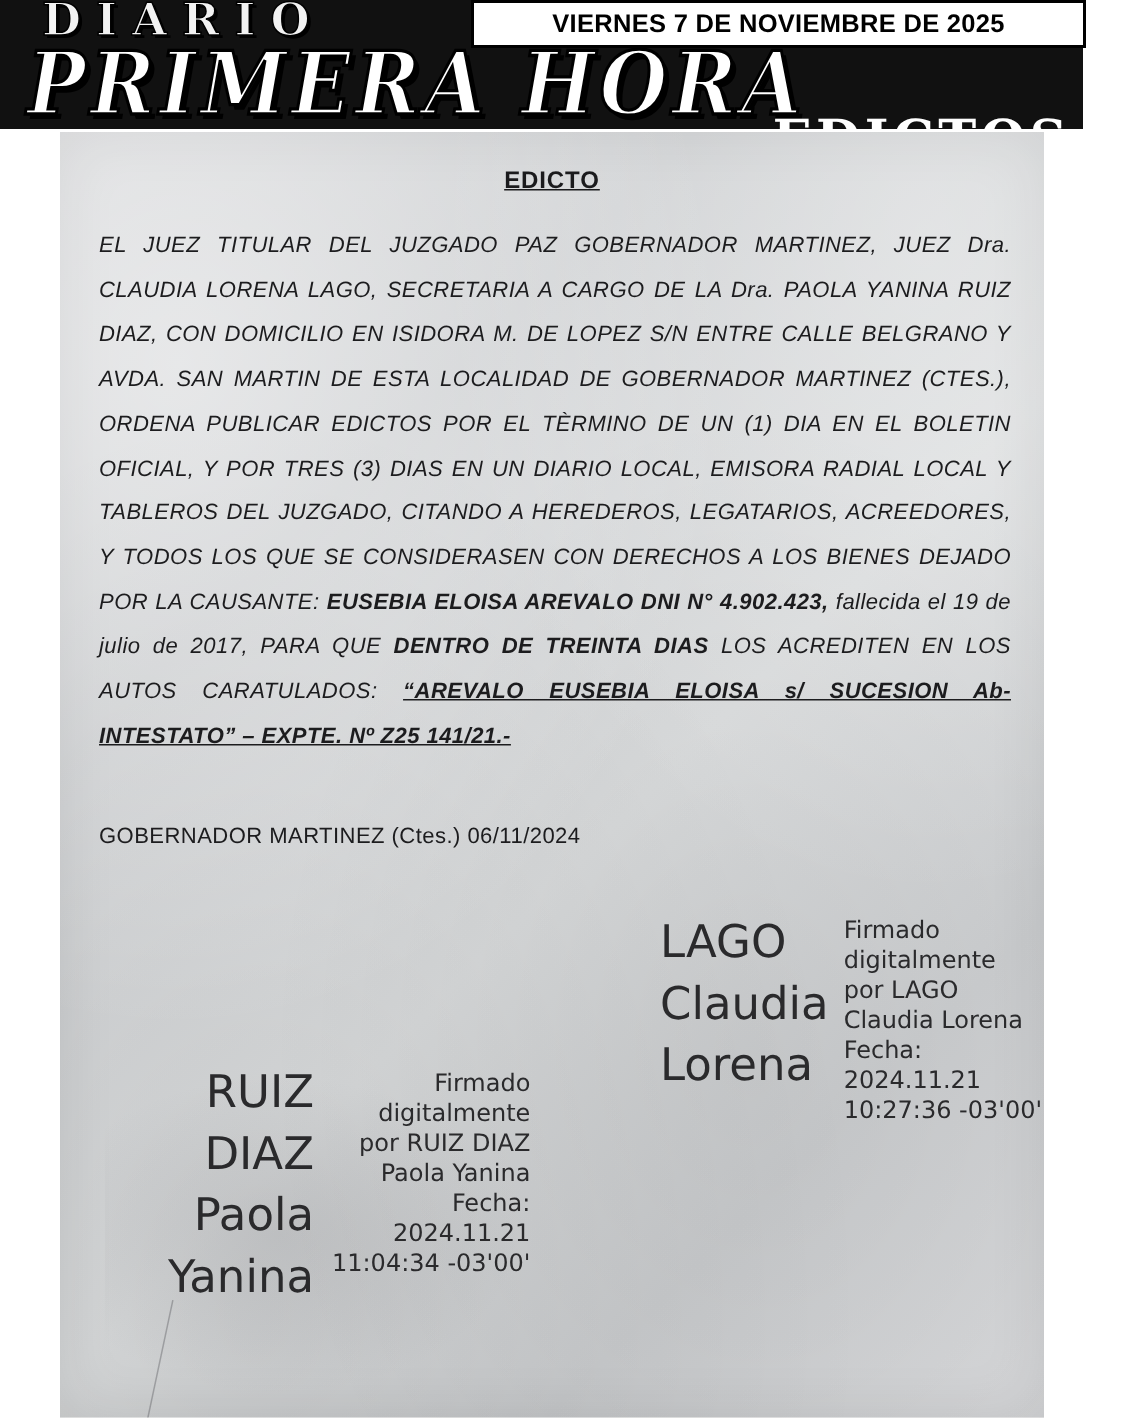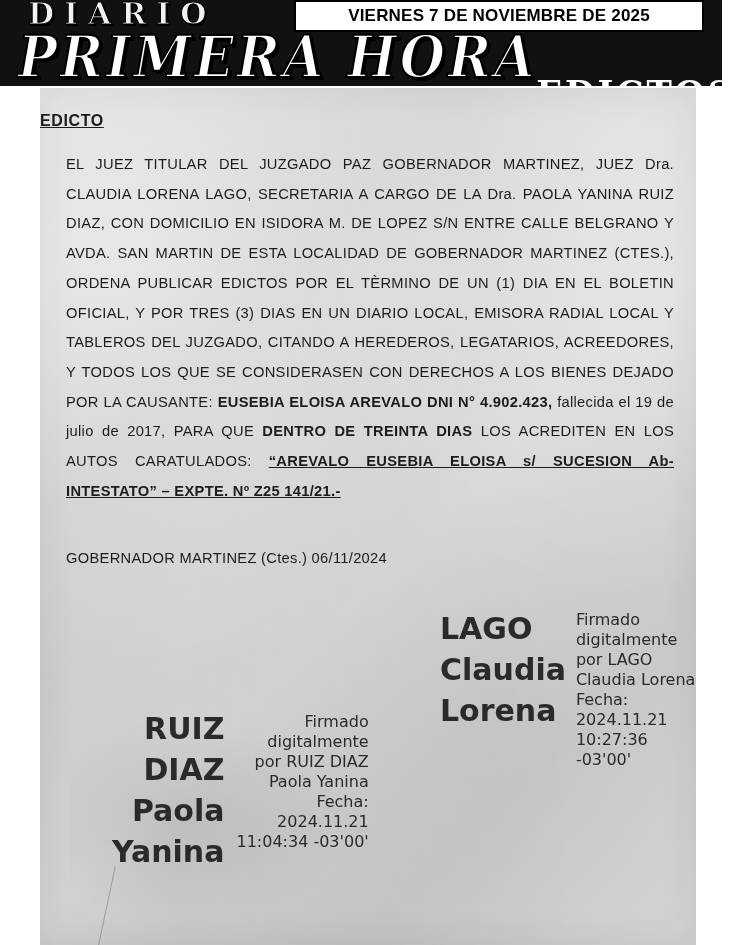--- a/index.html
+++ b/index.html
@@ -17,21 +17,20 @@
 
   
   .masthead {
     position: absolute;
     left: 0;
     top: 0;
     width: 722px;
     height: 111px;
     background: #ffffff;
     overflow: hidden;
-    padding-left: 21px;
   }
   .masthead-bg {
     position: absolute;
     left: 0;
     top: 0;
     width: 722px;
     height: 86px;
     background: #111111;
   }
   .masthead-diario {
@@ -72,21 +71,21 @@
     font-size: 34px;
     letter-spacing: 3px;
     color: #ffffff;
     white-space: nowrap;
     text-align: right;
   }
 
   
   .date-banner {
     position: absolute;
-    left: 294px;
+    left: 314px;
     top: 0px;
     width: 410px;
     height: 32px;
     background: #ffffff;
     border: 2px solid #000000;
     box-sizing: border-box;
     display: flex;
     align-items: center;
     justify-content: center;
   }
@@ -138,38 +137,40 @@
     border-left: 1px solid rgba(70,70,75,0.35);
     transform: rotate(12deg);
     pointer-events: none;
   }
 
   .doc-title {
     position: absolute;
     left: 0;
     right: 0;
     top: 24px;
+    text-align: center;
     font-size: 16px;
     font-weight: bold;
     color: #1b1b1d;
     text-decoration: underline;
     letter-spacing: 0.6px;
   }
 
   .doc-body {
     position: absolute;
     left: 26px;
     top: 62px;
     width: 608px;
     font-size: 14.7px;
     line-height: 29.7px;
     color: #1c1c1e;
     text-align: justify;
     text-justify: inter-word;
     letter-spacing: 0.3px;
+    font-style: italic;
   }
   .doc-body b { font-weight: bold; }
   .doc-body u { text-decoration: underline; }
   .doc-coda {
     position: absolute;
     left: 26px;
     top: 462px;
     width: 608px;
     font-size: 14.7px;
     color: #1c1c1e;
@@ -181,21 +182,20 @@
     position: absolute;
     display: flex;
     align-items: flex-start;
   }
   .sig-name {
     font-family: "DejaVu Sans", sans-serif;
     font-size: 30px;
     line-height: 41px;
     color: #2a2a2c;
     white-space: pre-line;
-    font-weight: bold;
   }
   .sig-meta {
     font-family: "DejaVu Sans", sans-serif;
     font-size: 16px;
     line-height: 20px;
     color: #2a2a2c;
     white-space: pre-line;
     margin-left: 12px;
     padding-top: 4px;
   }

